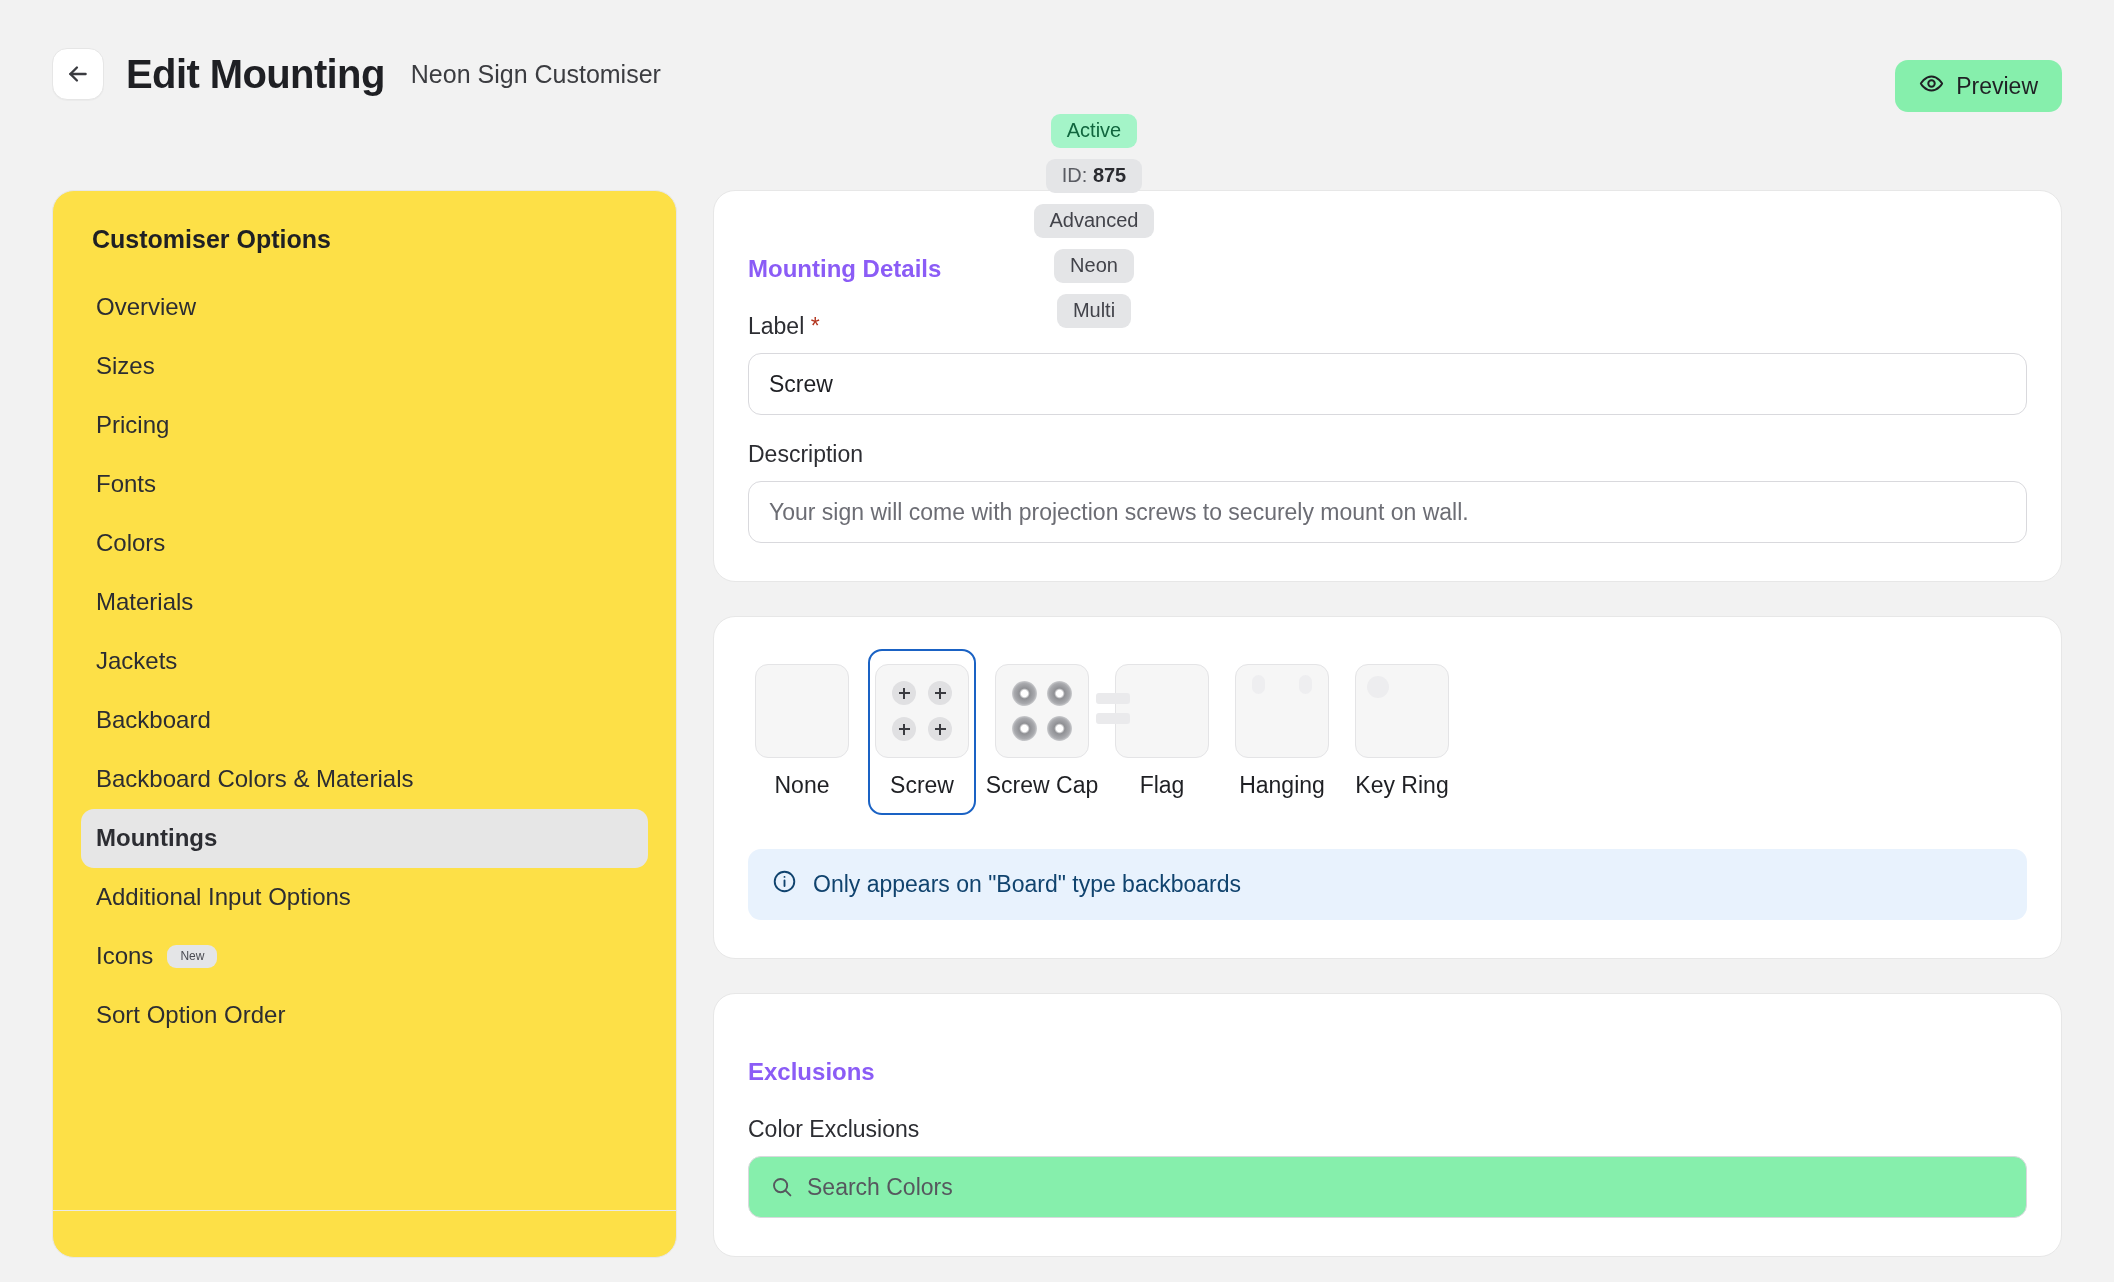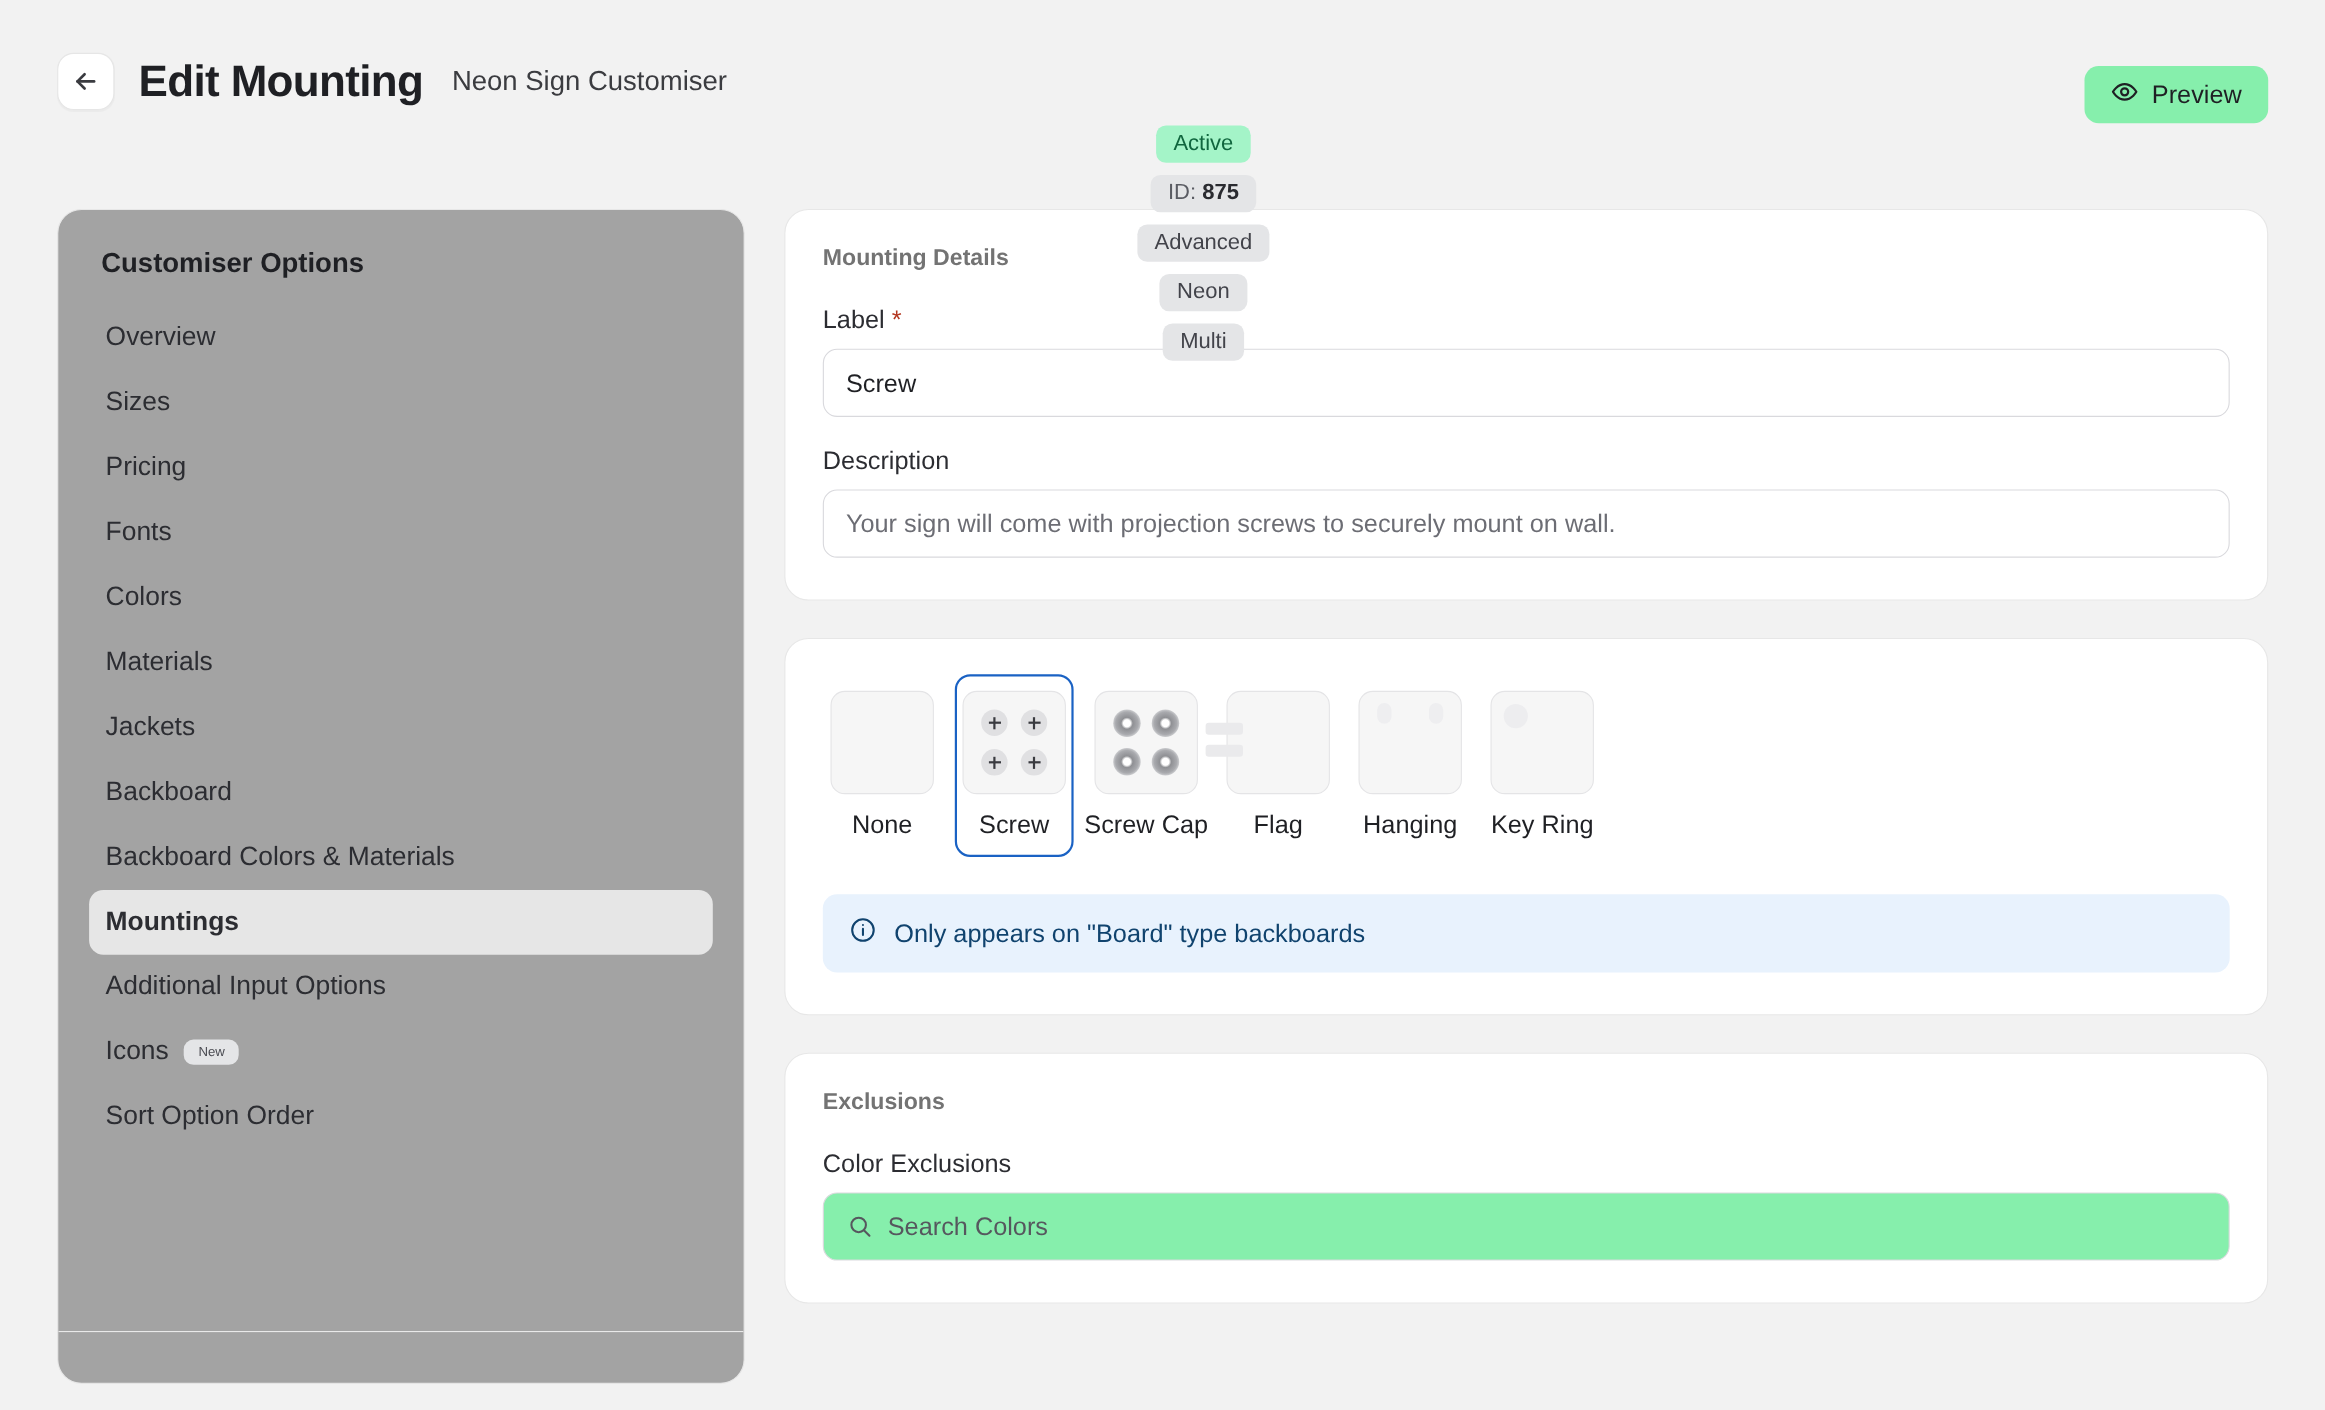--- a/index.html
+++ b/index.html
@@ -105,21 +105,21 @@
     display: flex;
     gap: 36px;
     padding: 0 52px;
     align-items: flex-start;
   }
 
   
   .sidebar {
     width: 625px;
     flex: 0 0 625px;
-    background: #a3a3a3;
+    background: #fde047;
     border: 1px solid #e7e7e7;
     border-radius: 22px;
     padding: 34px 0 0 0;
     height: 1068px;
     overflow: hidden;
     position: relative;
   }
   .sidebar-title {
     font-size: 25px;
     font-weight: bold;
@@ -168,24 +168,25 @@
     gap: 34px;
     min-width: 0;
   }
   .card {
     background: #ffffff;
     border: 1px solid #e7e7e7;
     border-radius: 22px;
     padding: 32px 34px 38px 34px;
   }
   .card-title {
-    font-size: 21px;
+    font-size: 24px;
     font-weight: bold;
-    color: #737373;
+    color: #8b5cf6;
     margin-bottom: 30px;
+    margin-top: 32px;
   }
   .field-label {
     font-size: 23px;
     color: #2c2d32;
     margin-bottom: 13px;
     display: block;
   }
   .req { color: #b3361f; }
   .text-input {
     width: 100%;

